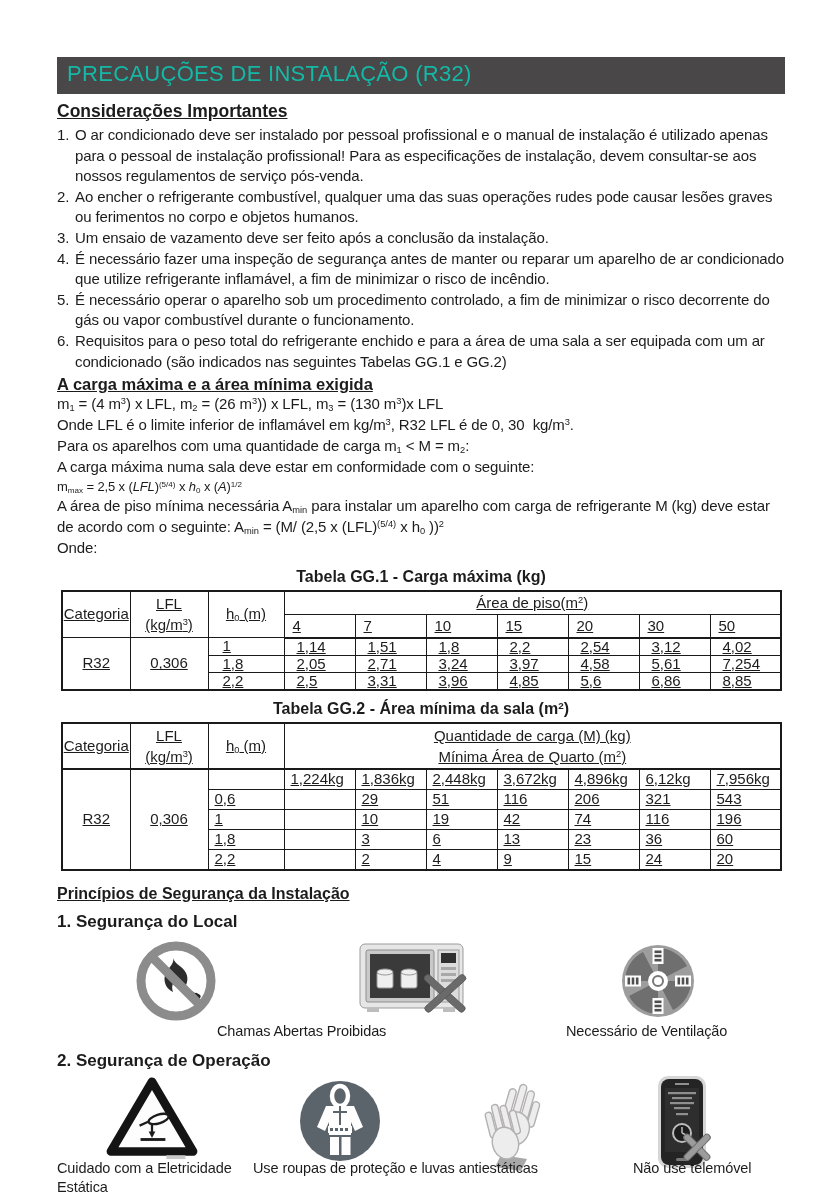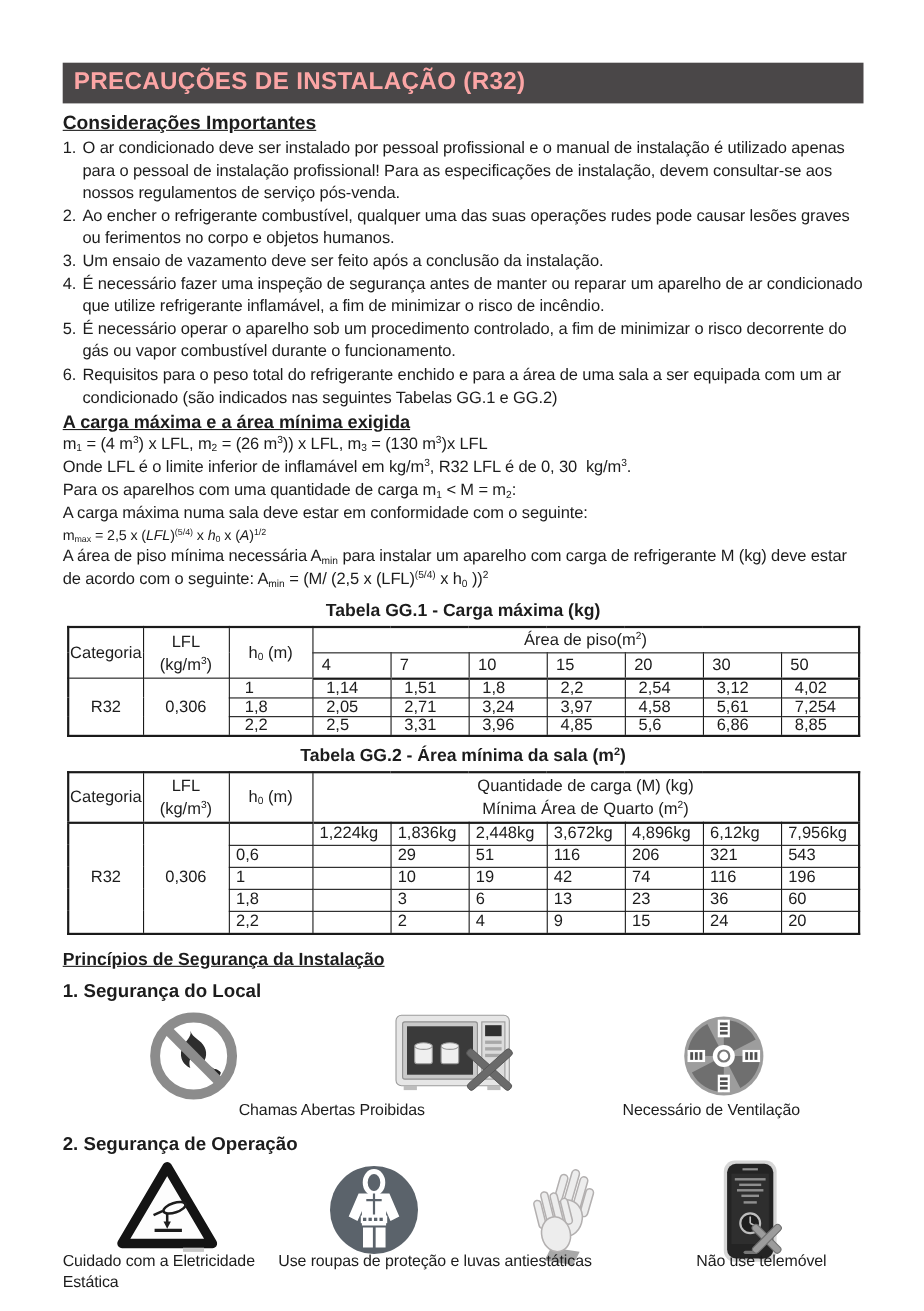--- a/index.html
+++ b/index.html
@@ -1,37 +1,37 @@
 <!DOCTYPE html>
 <html><head>
 <meta charset="utf-8">
 <style>
   html,body{margin:0;padding:0;background:#e8e8e8;}
   .page{width:840px;height:1192px;background:#ffffff;position:relative;margin:0 auto;
         font-family:"Liberation Sans",sans-serif;color:#1c1c1c;overflow:hidden;}
   .content{position:absolute;left:57px;top:57px;width:728px;}
-  .titlebar{background:#4a4748;color:#fca5a5;font-weight:bold;font-size:22px;
+  .titlebar{background:#4a4748;color:#14b8a6;font-weight:normal;font-size:22px;
             padding:4px 10px 7px 10px;letter-spacing:.3px;}
   .hu{font-weight:bold;text-decoration:underline;}
   .h17{font-size:17.5px;margin-top:7px;}
   .h16{font-size:16.5px;margin-top:3px;}
   .h19{font-size:16px;margin-top:14px;}
   .hb{font-weight:bold;font-size:17px;margin-top:9px;}
   .items{margin-top:3px;}
   .item{display:flex;font-size:15px;line-height:20.6px;letter-spacing:-.12px;}
   .item .num{width:18px;flex:none;}
   .item .txt{flex:1;}
   .line{font-size:15px;line-height:20.8px;letter-spacing:-.12px;}
   .bold{font-weight:normal;}
   .small{font-size:13px;line-height:19px;}
   sup,sub{font-size:.62em;line-height:0;letter-spacing:0;}
   sup{vertical-align:.55em;} sub{vertical-align:-.25em;} i{font-style:italic;}
   .tbl-title{text-align:center;font-weight:bold;font-size:16px;margin:9px 0 4px 0;}
   table.t{border-collapse:collapse;table-layout:fixed;width:721px;margin-left:4px;
-          font-size:15px;border:2px solid #1a1a1a;}
+          font-size:15px;border:2px solid #1a1a1a;text-decoration:underline;}
   .t td{border:1px solid #1a1a1a;padding:0 0 0 12px;vertical-align:middle;
         line-height:16px;overflow:hidden;white-space:nowrap;}
   .t td.c{text-align:center;padding:0;}
   .t tr.hdrsep td{border-bottom-width:2px;}
   .rh22 td{height:22px;} .rh17 td{height:16px;} .rh19 td{height:19px;} .rh44 td{height:44px;}
   .pl8{padding-left:8px !important;} .pl14{padding-left:14px !important;} .pl6{padding-left:6px !important;margin-left:48px;}
   .hdr2l div{line-height:21px;}
   .iconrow{position:relative;}
   .row1{height:106px;margin-top:4px;}
   .row2{height:128px;margin-top:4px;}
@@ -75,20 +75,21 @@
         </div>
     </div>
 
     <div class="hu h16">A carga máxima e a área mínima exigida</div>
     <div class="line"><span>m</span><sub>1</sub><span> = (4 m</span><sup>3</sup><span>) x LFL, m</span><sub>2</sub><span> = (26 m</span><sup>3</sup><span>)) x LFL, m</span><sub>3</sub><span> = (130 m</span><sup>3</sup><span>)x LFL</span></div>
     <div class="line"><span>Onde LFL é o limite inferior de inflamável em kg/m</span><sup>3</sup><span>, R32 LFL é de 0, 30&nbsp; kg/m</span><sup>3</sup><span>.</span></div>
     <div class="line bold"><span>Para os aparelhos com uma quantidade de carga m</span><sub>1</sub><span> &lt; M = m</span><sub>2</sub><span>:</span></div>
     <div class="line">A carga máxima numa sala deve estar em conformidade com o seguinte:</div>
     <div class="line small"><span>m</span><sub>max</sub><span> = 2,5 x (</span><i>LFL</i><span>)</span><sup>(5/4)</sup><span> x </span><i>h</i><sub>0</sub><span> x (</span><i>A</i><span>)</span><sup>1/2</sup></div>
     <div class="line"><span>A área de piso mínima necessária A</span><sub>min</sub><span> para instalar um aparelho com carga de refrigerante M (kg) deve estar de acordo com o seguinte: A</span><sub>min</sub><span> = (M/ (2,5 x (LFL)</span><sup>(5/4)</sup><span> x h</span><sub>0</sub><span> ))</span><sup>2</sup></div>
+    <div class="line">Onde:</div>
 
     <div class="tbl-title"><span>Tabela GG.1 - Carga máxima (kg)</span></div>
     <table class="t">
       <colgroup>
           <col style="width:68px">
           <col style="width:78px">
           <col style="width:76px">
           <col style="width:71px">
           <col style="width:71px">
           <col style="width:71px">

